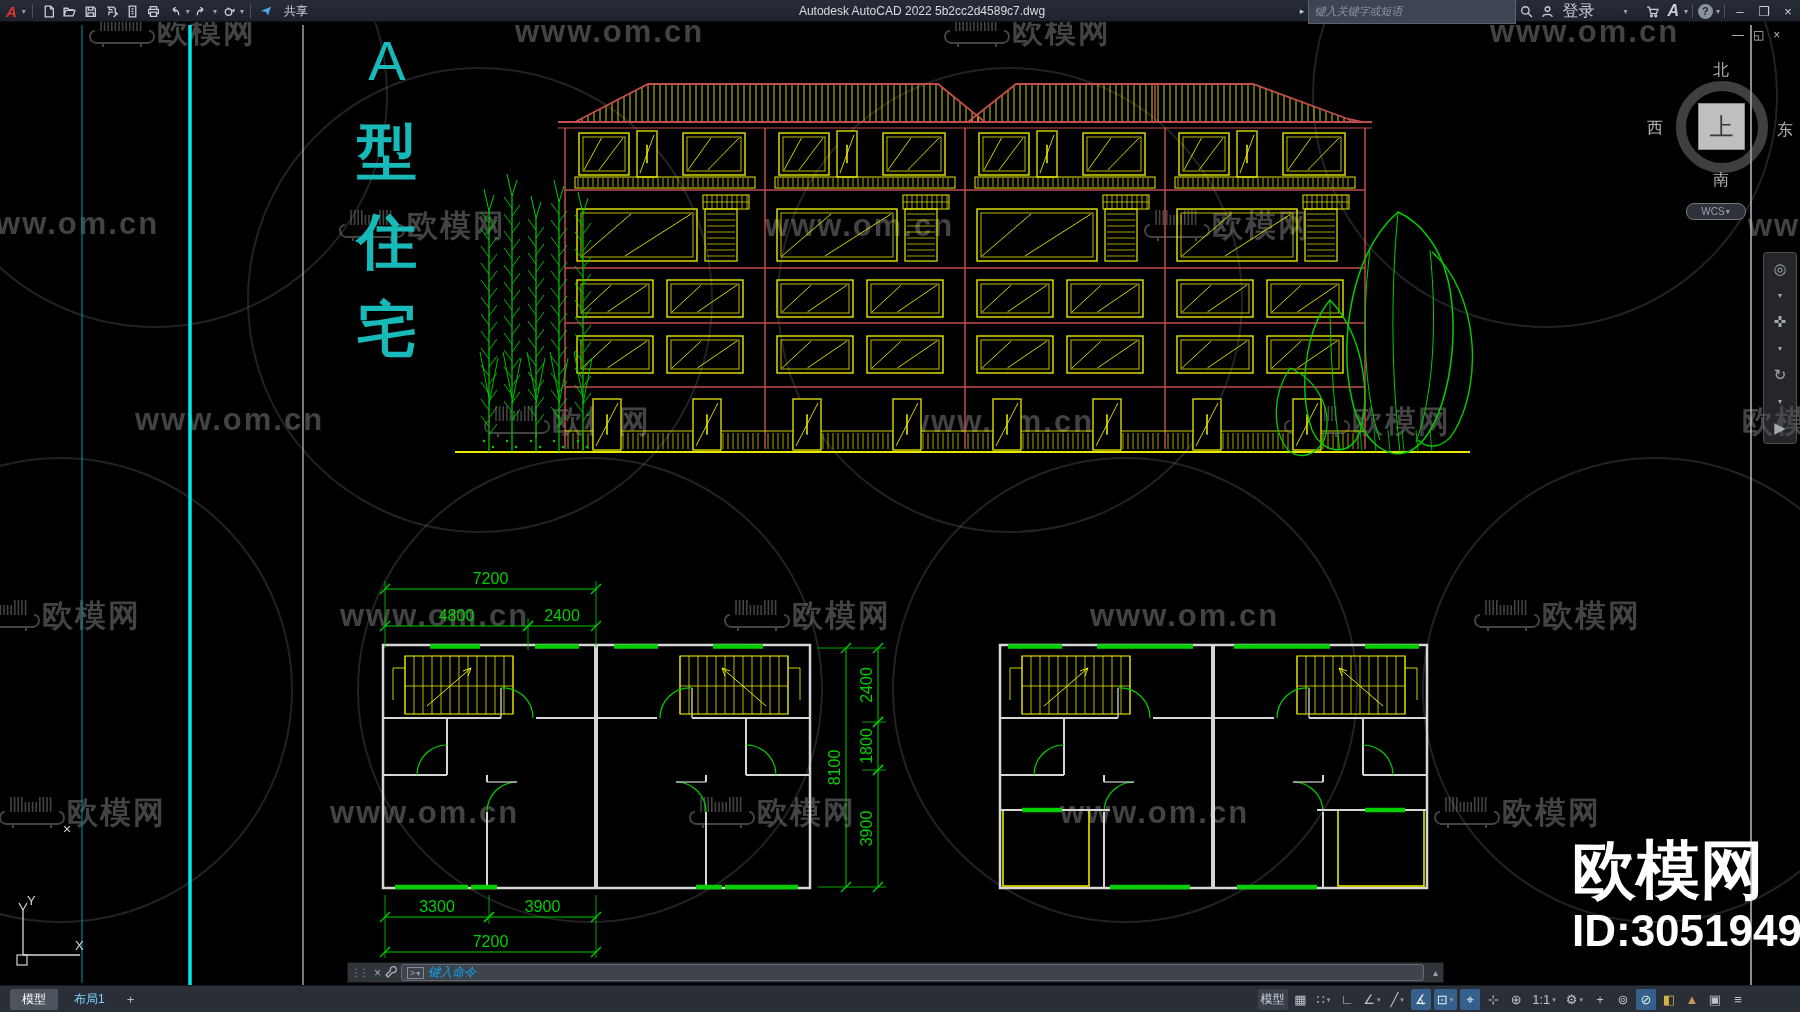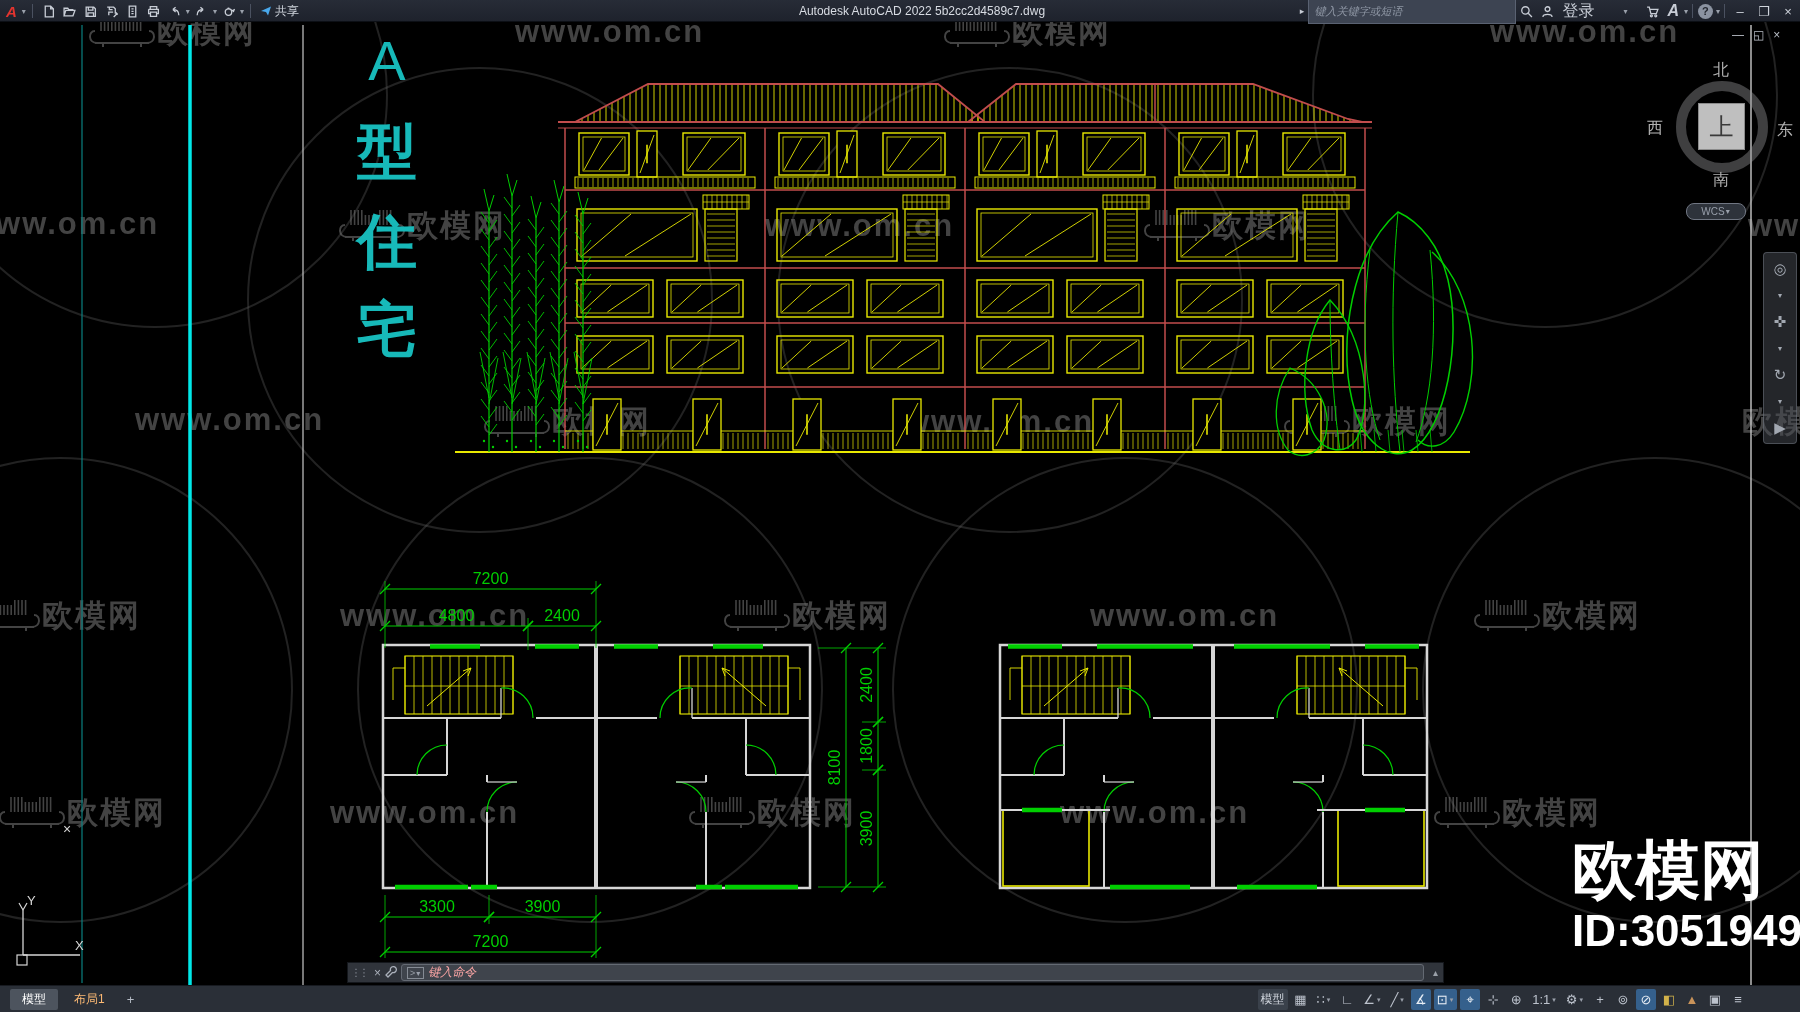--- a/index.html
+++ b/index.html
@@ -7,21 +7,21 @@
     font-family:"Liberation Sans", sans-serif; }
   
   .titlebar { position:absolute; left:0; top:0; width:1800px; height:22px;
     background:linear-gradient(#272c37,#1e222c); border-bottom:1px solid #0c0f15;
     color:#cfd4dc; font-size:12px; z-index:30; }
   .tb-left { position:absolute; left:4px; top:0; height:22px; display:flex; align-items:center; gap:2px; }
   .acad-logo { color:#e3342f; font-weight:bold; font-size:15px; font-style:italic; padding:0 2px; }
   .dd { font-size:8px; color:#9aa0ab; padding:0 1px; }
   .tb-icon { width:21px; height:18px; display:flex; align-items:center; justify-content:center; color:#c8cdd6; }
   .tb-icon svg { width:13px; height:13px; stroke:#c8cdd6; fill:none; stroke-width:1.2; }
-  .share { display:flex; align-items:center; gap:3px; margin-left:4px; color:#cfd4dc;text-align:right; }
+  .share { display:flex; align-items:center; gap:12px; margin-left:4px; color:#cfd4dc;text-align:right; }
   .share svg { width:12px; height:12px; }
   .tb-title { position:absolute; left:0; right:0; top:0; height:22px; text-align:center;
     line-height:22px; color:#d8dce3; font-size:12px; pointer-events:none;padding-left:44px; }
   .tb-right { position:absolute; right:0; top:0; height:22px; display:flex; align-items:center; }
   .ic-search { width:208px; height:26px; background:#3d4452; border:1px solid #5a6272;
     color:#c6ccd6; font-size:11px; font-style:italic; padding:0 5px; }
   .ic-search::placeholder { color:#8e96a4; font-style:italic; }
   .ic-item { display:flex; align-items:center; justify-content:center; height:22px; padding:0 4px; color:#c8cdd6; font-size:16px; }
   .ic-item svg { width:13px; height:13px; stroke:#c8cdd6; fill:none; stroke-width:1.2; }
   .win-btn { width:24px; text-align:center; color:#cfd4dc; font-size:13px; }
@@ -49,27 +49,27 @@
   .navbar .small { font-size:8px; }
   
   .cmdbar { position:absolute; left:347px; top:962px; width:1097px; height:21px; z-index:20;
     display:flex; align-items:center; background:#30343b; border:1px solid #14171c; }
   .cmd-grip { color:#8b919b; font-size:10px; letter-spacing:-2px; padding:0 3px; }
   .cmd-x { color:#aab0ba; font-size:12px; padding:0 4px; }
   .cmd-wrench svg { width:12px; height:12px; stroke:#aab0ba; fill:none; stroke-width:1.3; }
   .cmd-input { flex:1; height:17px; margin:0 4px; background:#3f444c; border:1px solid #646a73;
     border-radius:3px; display:flex; align-items:center; color:#9aa0a8; }
   .cmd-ico { font-size:9px; border:1px solid #858b94; padding:0 2px; margin:0 4px 0 5px; }
-  .cmd-text { font-size:12px; font-style:italic; color:#fca5a5; }
+  .cmd-text { font-size:12px; font-style:italic; color:#0ea5e9; }
   .cmd-up { color:#9aa0a8; font-size:10px; padding:0 5px; }
   
   .bottombar { position:absolute; left:0; top:985px; width:1800px; height:27px; z-index:25;
     background:#2a2f37; border-top:1px solid #171a20; display:flex; align-items:center; }
   .tabs { display:flex; align-items:center; gap:4px; margin-left:10px; }
-  .tab { padding:2px 12px; font-size:12px; color:#fdba74; }
+  .tab { padding:2px 12px; font-size:12px; color:#7dd3fc; }
   .tab.active { background:#4d545e; color:#fff; border-radius:2px; }
   .tab-add { color:#b6bcc6; font-size:13px; padding:0 6px; }
   .status { position:absolute; right:52px; top:0; height:27px; display:flex; align-items:center; gap:3px; }
   .tool { min-width:20px; height:21px; display:flex; align-items:center; justify-content:center;
     color:#bcc2cc; font-size:13px; padding:0 3px; border-radius:2px; }
   .tool.active { background:#35608c; color:#e8eef5; }
   .tool .dd { font-size:7px; margin-left:1px; }
   .tool.txt { font-size:12px; background:#3a414b; color:#d0d5dd; }
 </style>
 </head>

